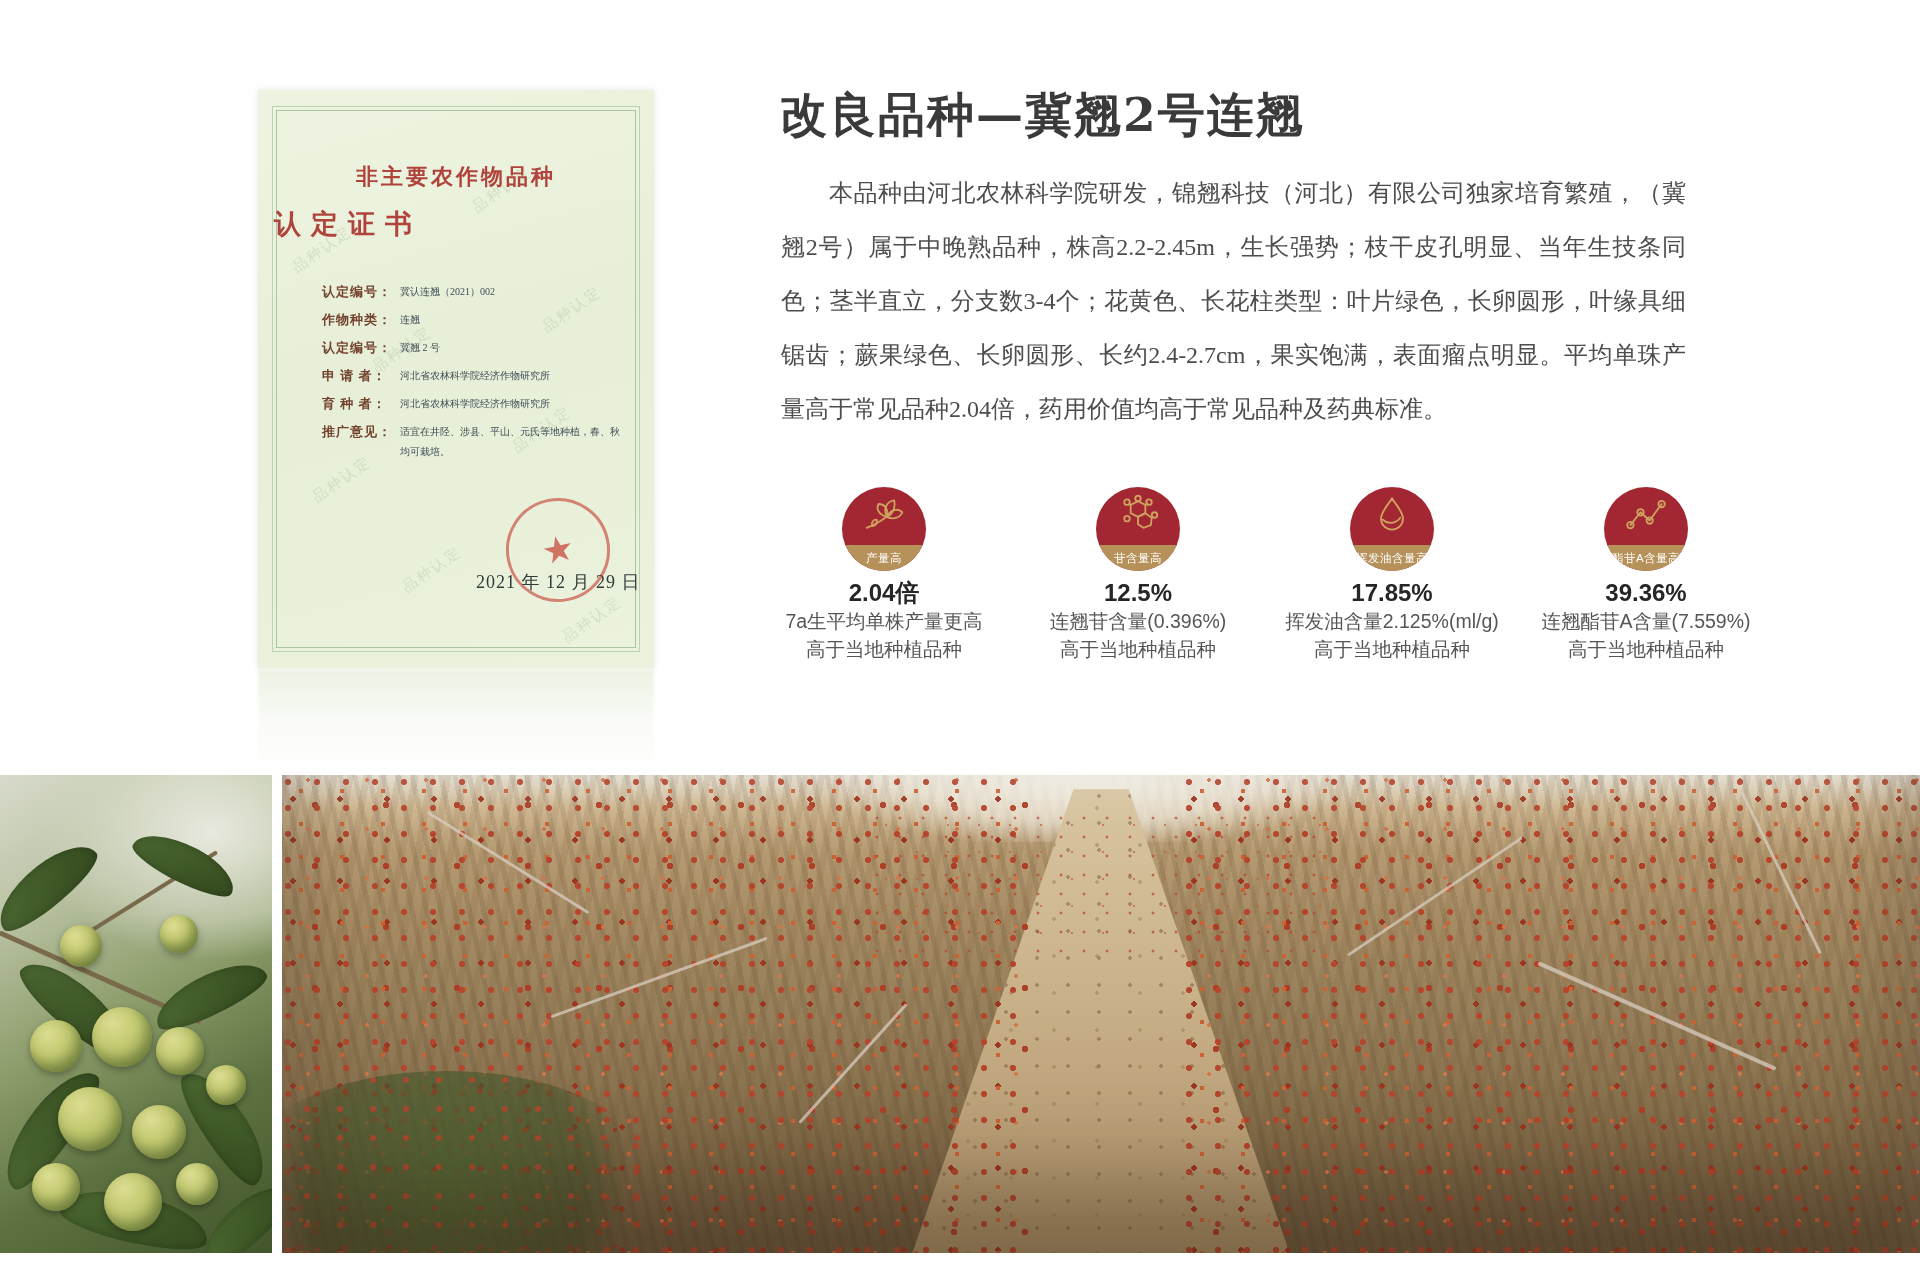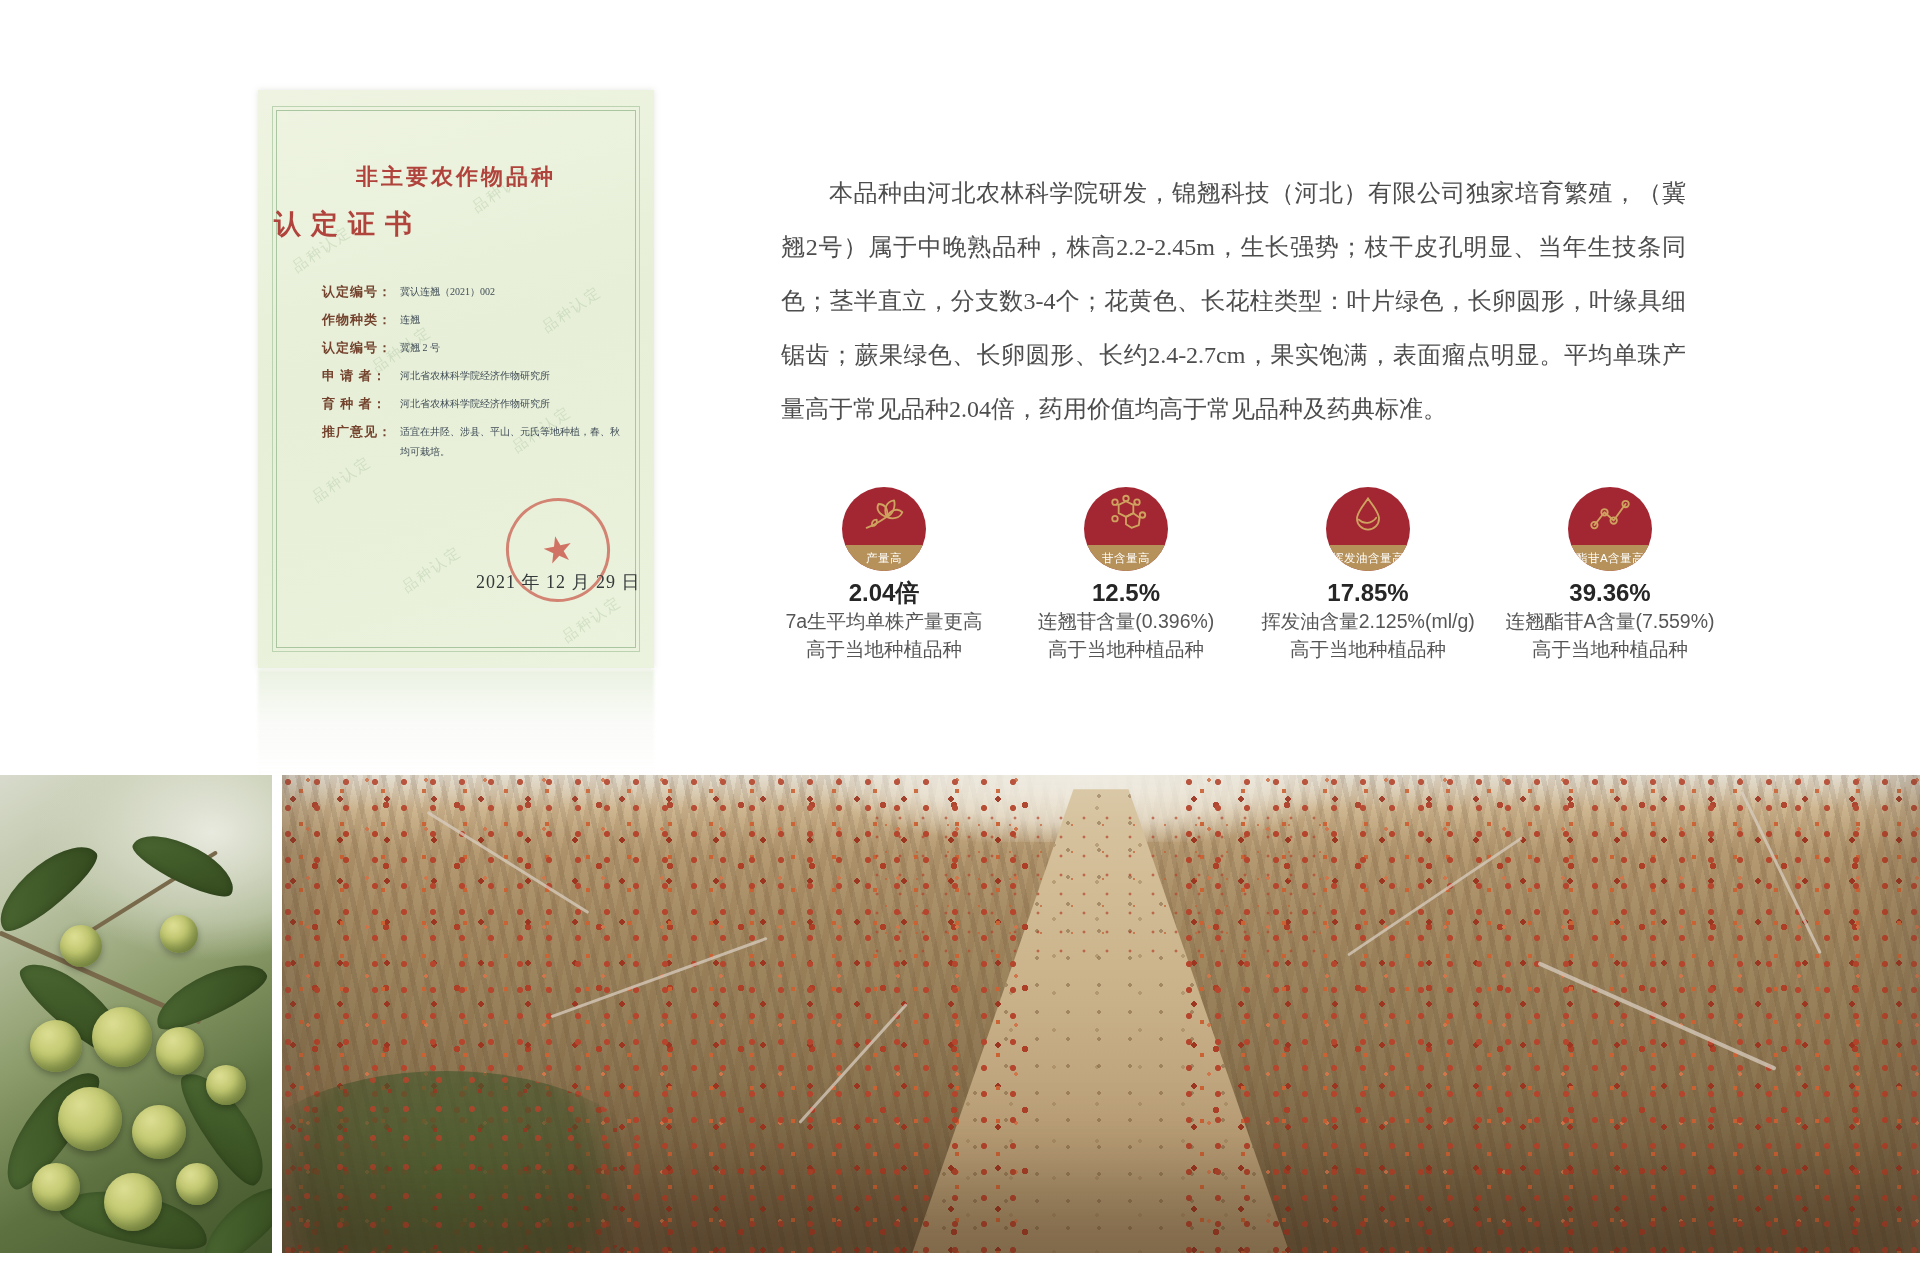--- a/index.html
+++ b/index.html
@@ -35,21 +35,21 @@
         filter:blur(1.5px);}
 
   
   .main-title{position:absolute;left:780px;top:84px;font-size:47px;font-weight:bold;
         color:#3a3a3a;font-family:"DejaVu Serif",serif;letter-spacing:2px;}
   .intro{position:absolute;left:781px;top:166px;width:905px;
         font-family:"Liberation Serif",serif;font-size:24px;line-height:54px;
         color:#4d4d4d;text-indent:2em;text-align:justify;}
 
   
-  .badges{position:absolute;left:763px;top:487px;width:968px;display:flex;}
+  .badges{position:absolute;left:763px;top:487px;width:968px;display:flex;gap:12px;}
   .badge{flex:0 0 242px;text-align:center;}
   .badge-circle{position:relative;width:84px;height:84px;margin:0 auto;border-radius:50%;
         background:#a32733;overflow:hidden;}
   .badge-circle svg{position:absolute;left:20px;top:6px;}
   .badge-band{position:absolute;left:0;bottom:0;width:100%;height:26px;background:#b6925a;
         color:#ffffff;font-size:11.5px;line-height:26px;text-align:center;letter-spacing:0.5px;}
   .badge-value{margin-top:8px;font-size:24px;font-weight:bold;color:#262626;line-height:28px;}
   .badge-line{font-size:19.5px;color:#565656;line-height:28px;}
 
   
@@ -150,20 +150,21 @@
       </div>
     </div>
 
     <div class="cert-seal">
       <span class="star">★</span>
     </div>
     <div class="cert-date">2021 年 12 月 29 日</div>
   </div>
   <div class="cert-reflection"></div>
 
+  <div class="main-title">改良品种—冀翘2号连翘</div>
   <div class="intro">本品种由河北农林科学院研发，锦翘科技（河北）有限公司独家培育繁殖，（冀翘2号）属于中晚熟品种，株高2.2-2.45m，生长强势；枝干皮孔明显、当年生技条同色；茎半直立，分支数3-4个；花黄色、长花柱类型：叶片绿色，长卵圆形，叶缘具细锯齿；蕨果绿色、长卵圆形、长约2.4-2.7cm，果实饱满，表面瘤点明显。平均单珠产量高于常见品种2.04倍，药用价值均高于常见品种及药典标准。</div>
 
   <div class="badges">
 
     <div class="badge">
       <div class="badge-circle">
         <svg width="44" height="44" viewBox="0 0 48 48">
           <g fill="none" stroke="#cfa25f" stroke-width="2" stroke-linecap="round" stroke-linejoin="round">
             <path d="M5 38 C14 35 20 31 27 26"></path>
             <path d="M27 26 C23 17 27 9 35 8 C37 16 33 24 27 26 Z"></path>

